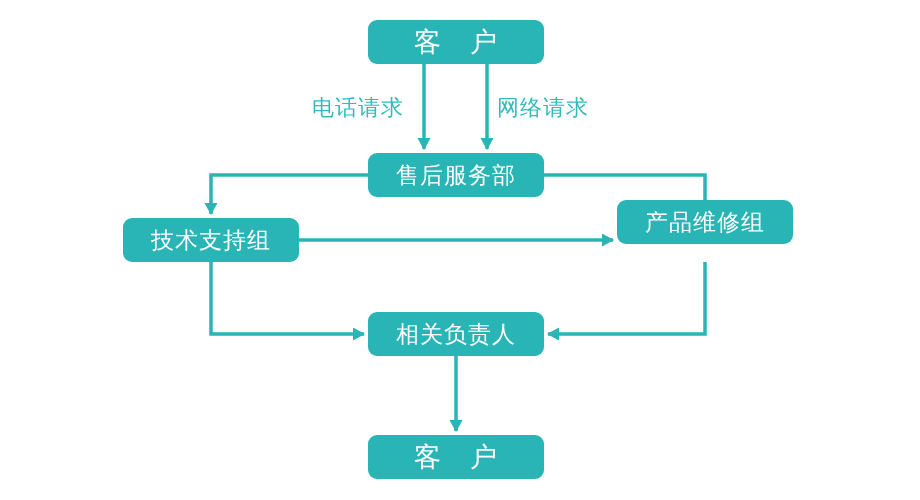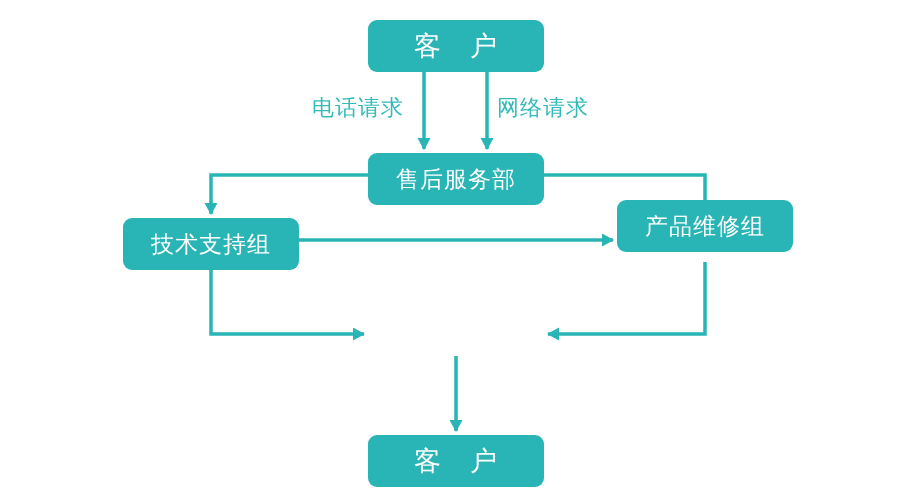--- a/index.html
+++ b/index.html
@@ -28,21 +28,21 @@
   svg.edges polyline, svg.edges line {
     fill: none;
     stroke: var(--color-accent);
     stroke-width: 3.5;
     stroke-linejoin: miter;
   }
   #arrowhead path { fill: var(--color-accent); }
   .node {
     position: absolute;
     width: 176px;
-    height: 52px;
+    height: 44px;
     background: var(--color-accent);
     border-radius: 9px;
     color: var(--color-node_text);
     display: flex;
     align-items: center;
     justify-content: center;
     font-size: 23px;
     font-weight: 300;
     letter-spacing: 1px;
     white-space: nowrap;
@@ -96,20 +96,21 @@
   </svg>
 
   <div class="node big n-customer-top">客　户</div>
 
   <div class="node n-service-dept">售后服务部</div>
 
   <div class="node n-tech-support">技术支持组</div>
 
   <div class="node n-product-repair">产品维修组</div>
 
+  <div class="node n-manager">相关负责人</div>
 
   <div class="node big n-customer-bottom">客　户</div>
 
   <div class="edge-label l-phone">电话请求</div>
 
   <div class="edge-label l-network">网络请求</div>
 
 
 </div>
 

